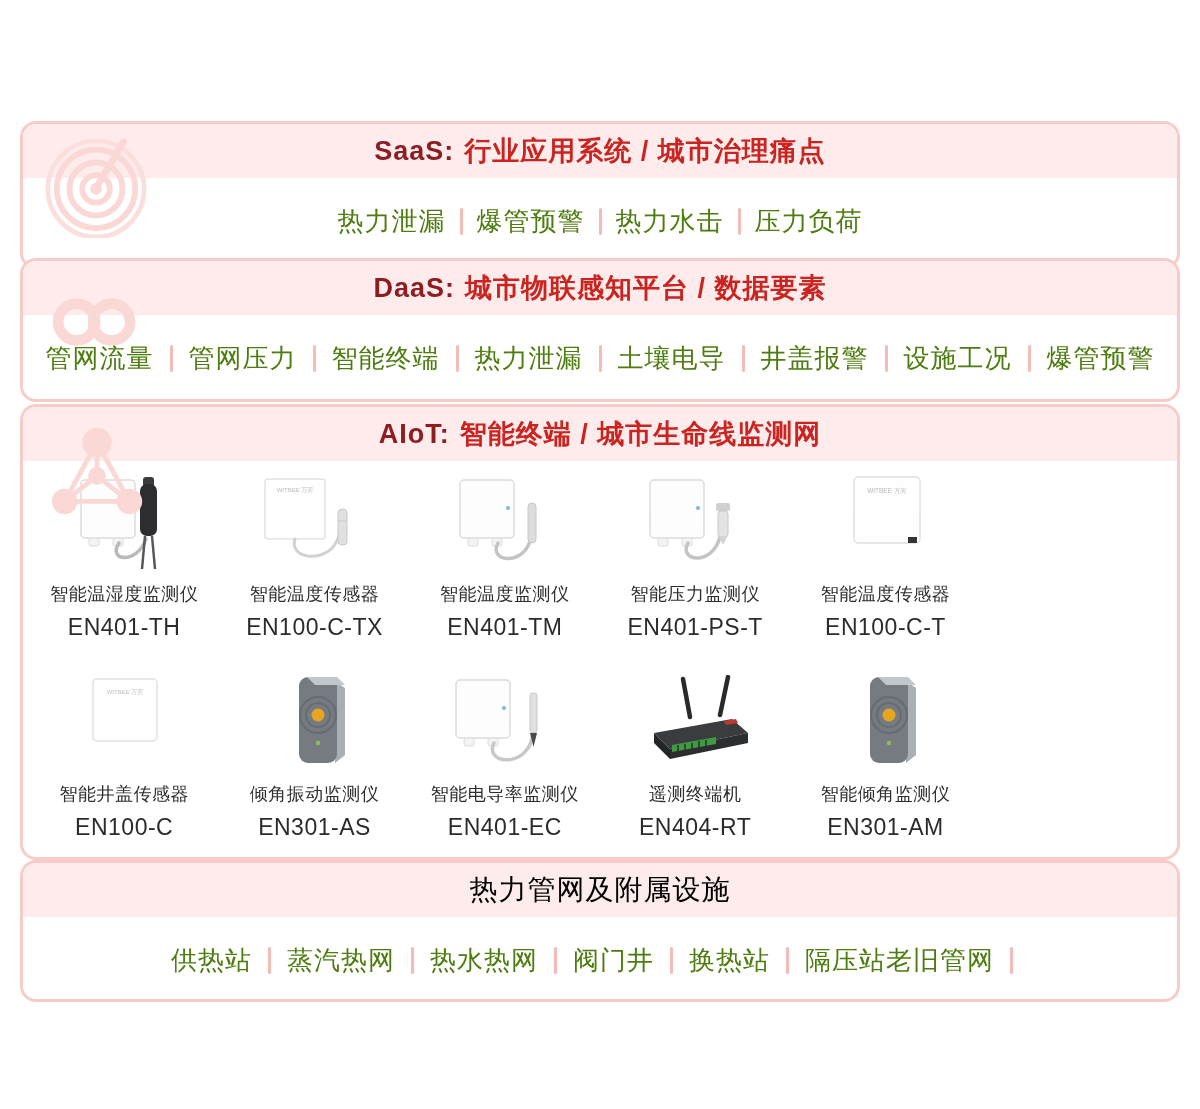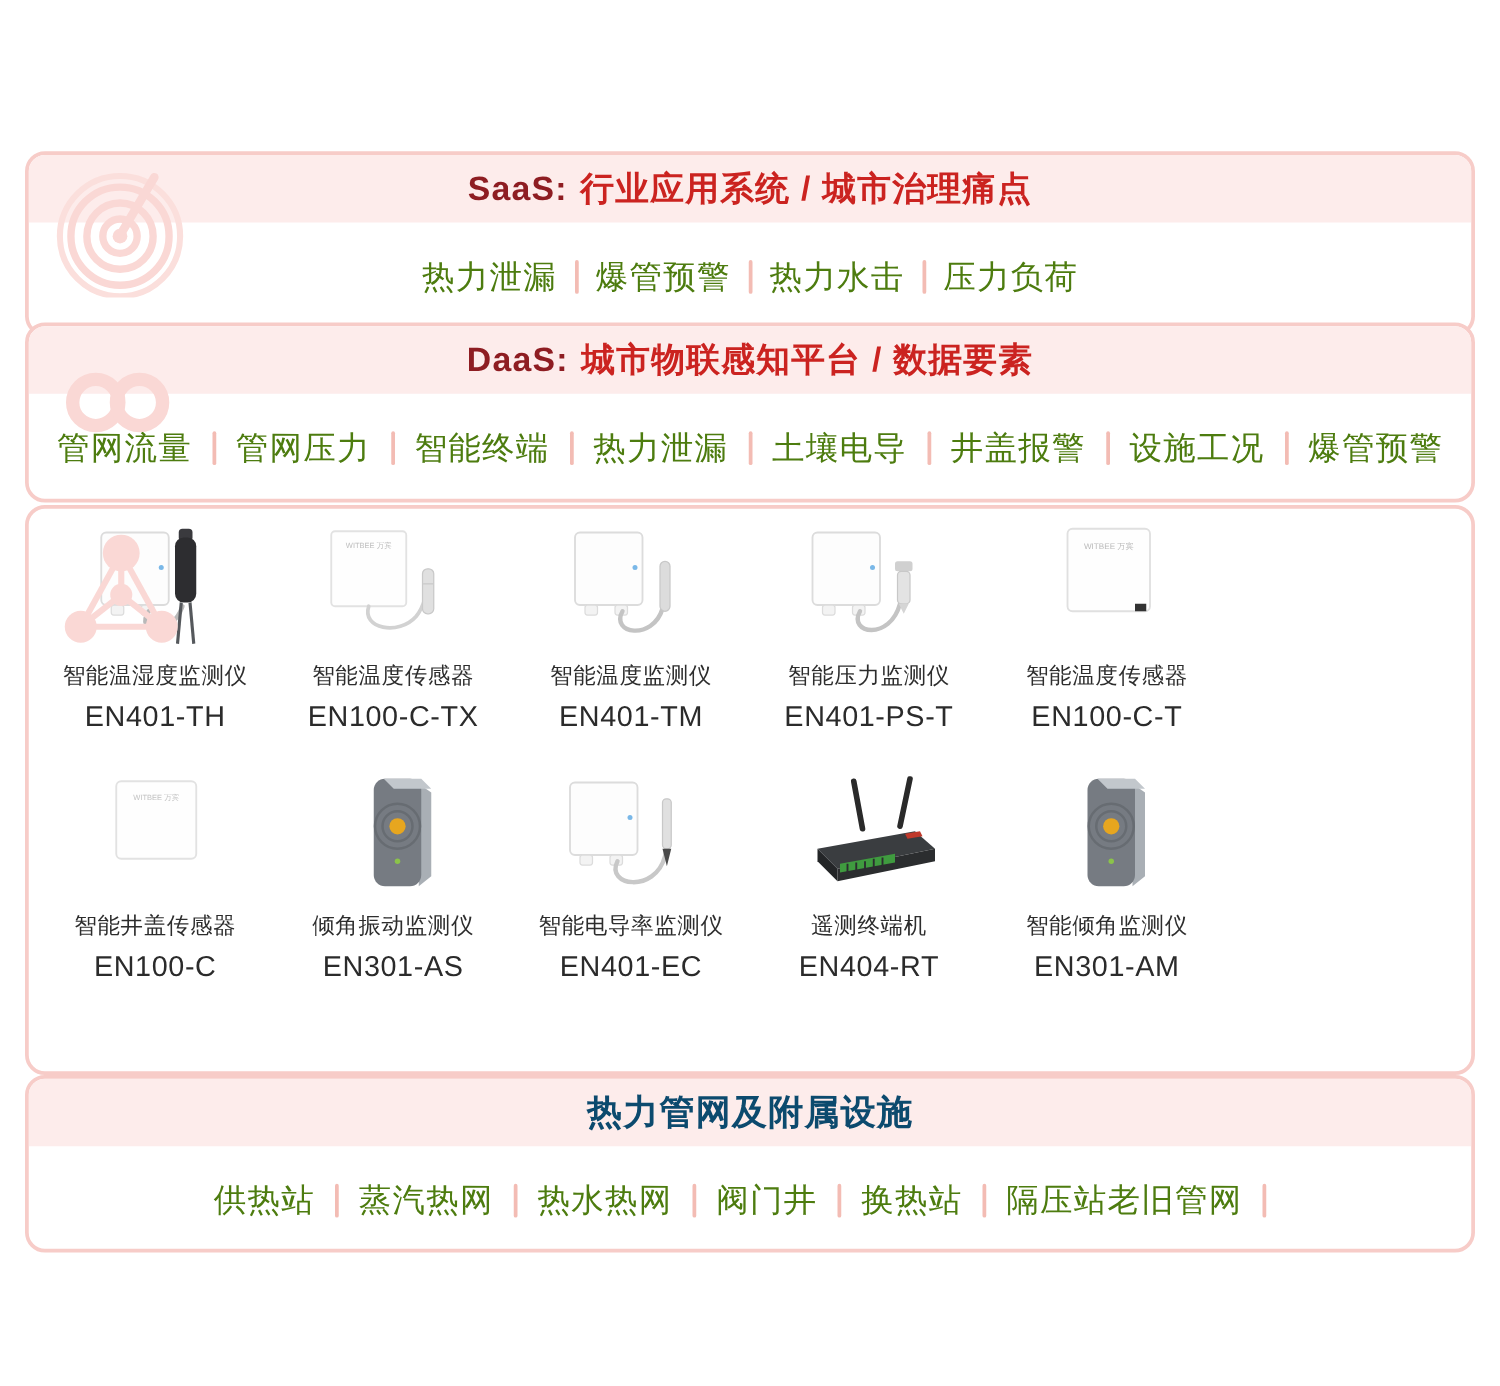--- a/index.html
+++ b/index.html
@@ -10,21 +10,21 @@
         background:#ffffff;overflow:hidden;box-sizing:content-box;}
   .card-saas{top:110px;height:142px;margin-top:11px;}
   .card-daas{top:258px;height:138px;}
   .card-aiot{top:404px;height:450px;}
   .card-pipe{top:860px;height:136px;}
 
   .band{position:relative;height:54px;background:#fdeceb;display:flex;align-items:center;justify-content:center;}
   .title{font-size:27px;font-weight:700;letter-spacing:1px;white-space:nowrap;}
   .title .prefix{color:#8e1d22;margin-right:10px;}
   .title .main{color:#cb2320;}
-  .title-bottom{font-size:28px;font-weight:700;color:#0c4a6e;letter-spacing:1px;}
+  .title-bottom{font-size:28px;font-weight:400;color:#000000;letter-spacing:1px;}
 
   .corner-icon{position:absolute;left:20px;top:8px;pointer-events:none;}
   .corner-icon.inf{top:26px;}
 
   .items-row{display:flex;align-items:center;justify-content:center;height:86px;white-space:nowrap;}
   .items-row .item{font-size:26px;color:#4d7c0f;letter-spacing:1px;}
   .items-row .sep{display:inline-block;width:3px;height:27px;background:#f3bcb4;border-radius:2px;margin:0 16px;}
   .items-tight .sep{margin:0 14px;}
 
   .dev-row{height:200px;display:grid;grid-template-columns:repeat(6,1fr);padding:0 6px;}
@@ -88,20 +88,23 @@
         <span class="sep"></span>
         <span class="item">井盖报警</span>
         <span class="sep"></span>
         <span class="item">设施工况</span>
         <span class="sep"></span>
         <span class="item">爆管预警</span>
       </div>
   </section>
 
   <section class="card card-aiot">
+    <div class="band">
+      <h2 class="title"><span class="prefix">AIoT:</span><span class="main">智能终端 / 城市生命线监测网</span></h2>
+    </div>
     <span class="corner-icon">
       <svg viewBox="0 0 110 110" width="108" height="108">
         <g stroke="#fad8d5" stroke-width="5">
           <line x1="55" y1="28" x2="22" y2="88"></line>
             <line x1="55" y1="28" x2="88" y2="88"></line>
           <line x1="22" y1="88" x2="88" y2="88"></line>
             <line x1="55" y1="28" x2="55" y2="62"></line>
           <line x1="55" y1="62" x2="22" y2="88"></line>
             <line x1="55" y1="62" x2="88" y2="88"></line>
         </g>

